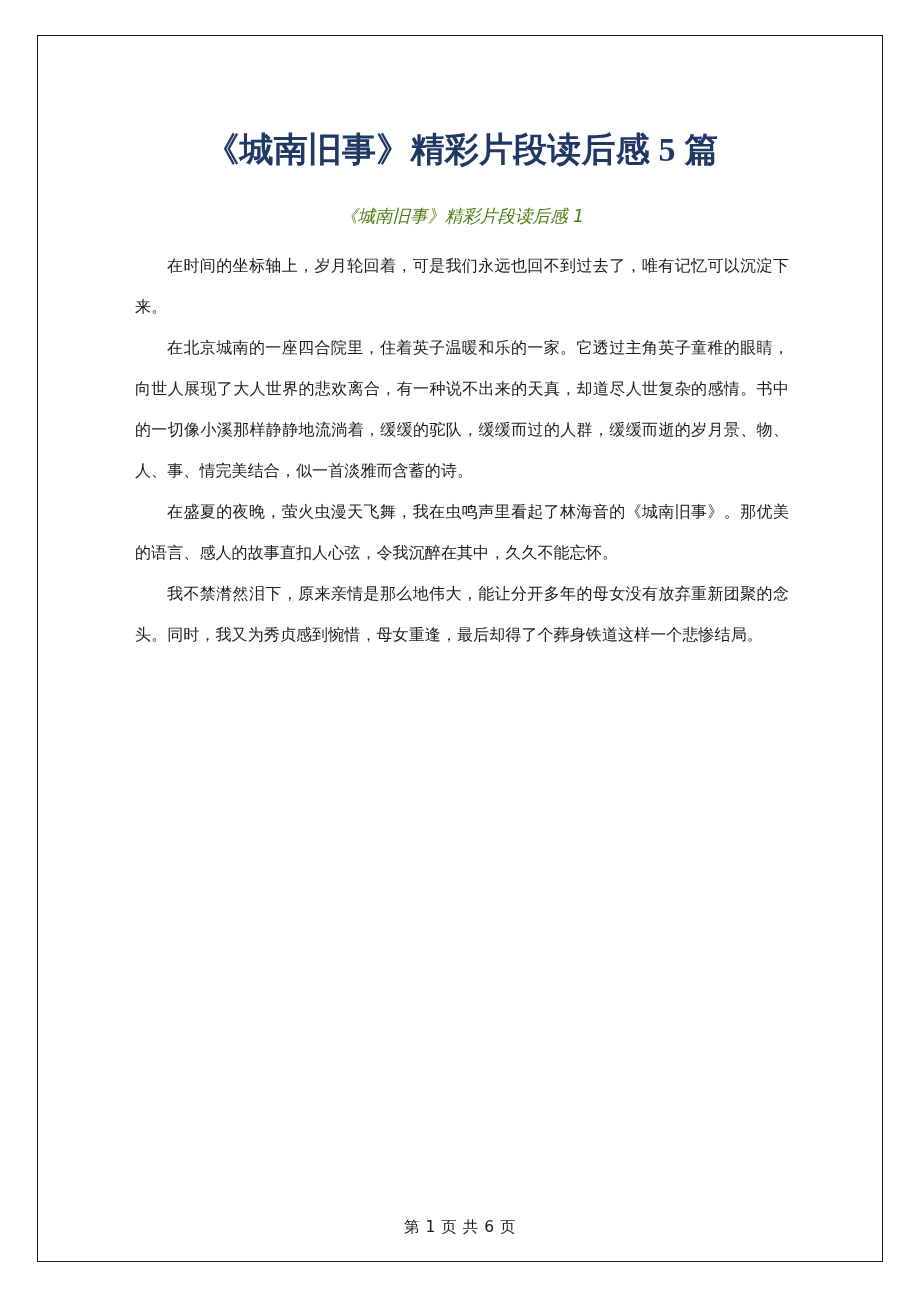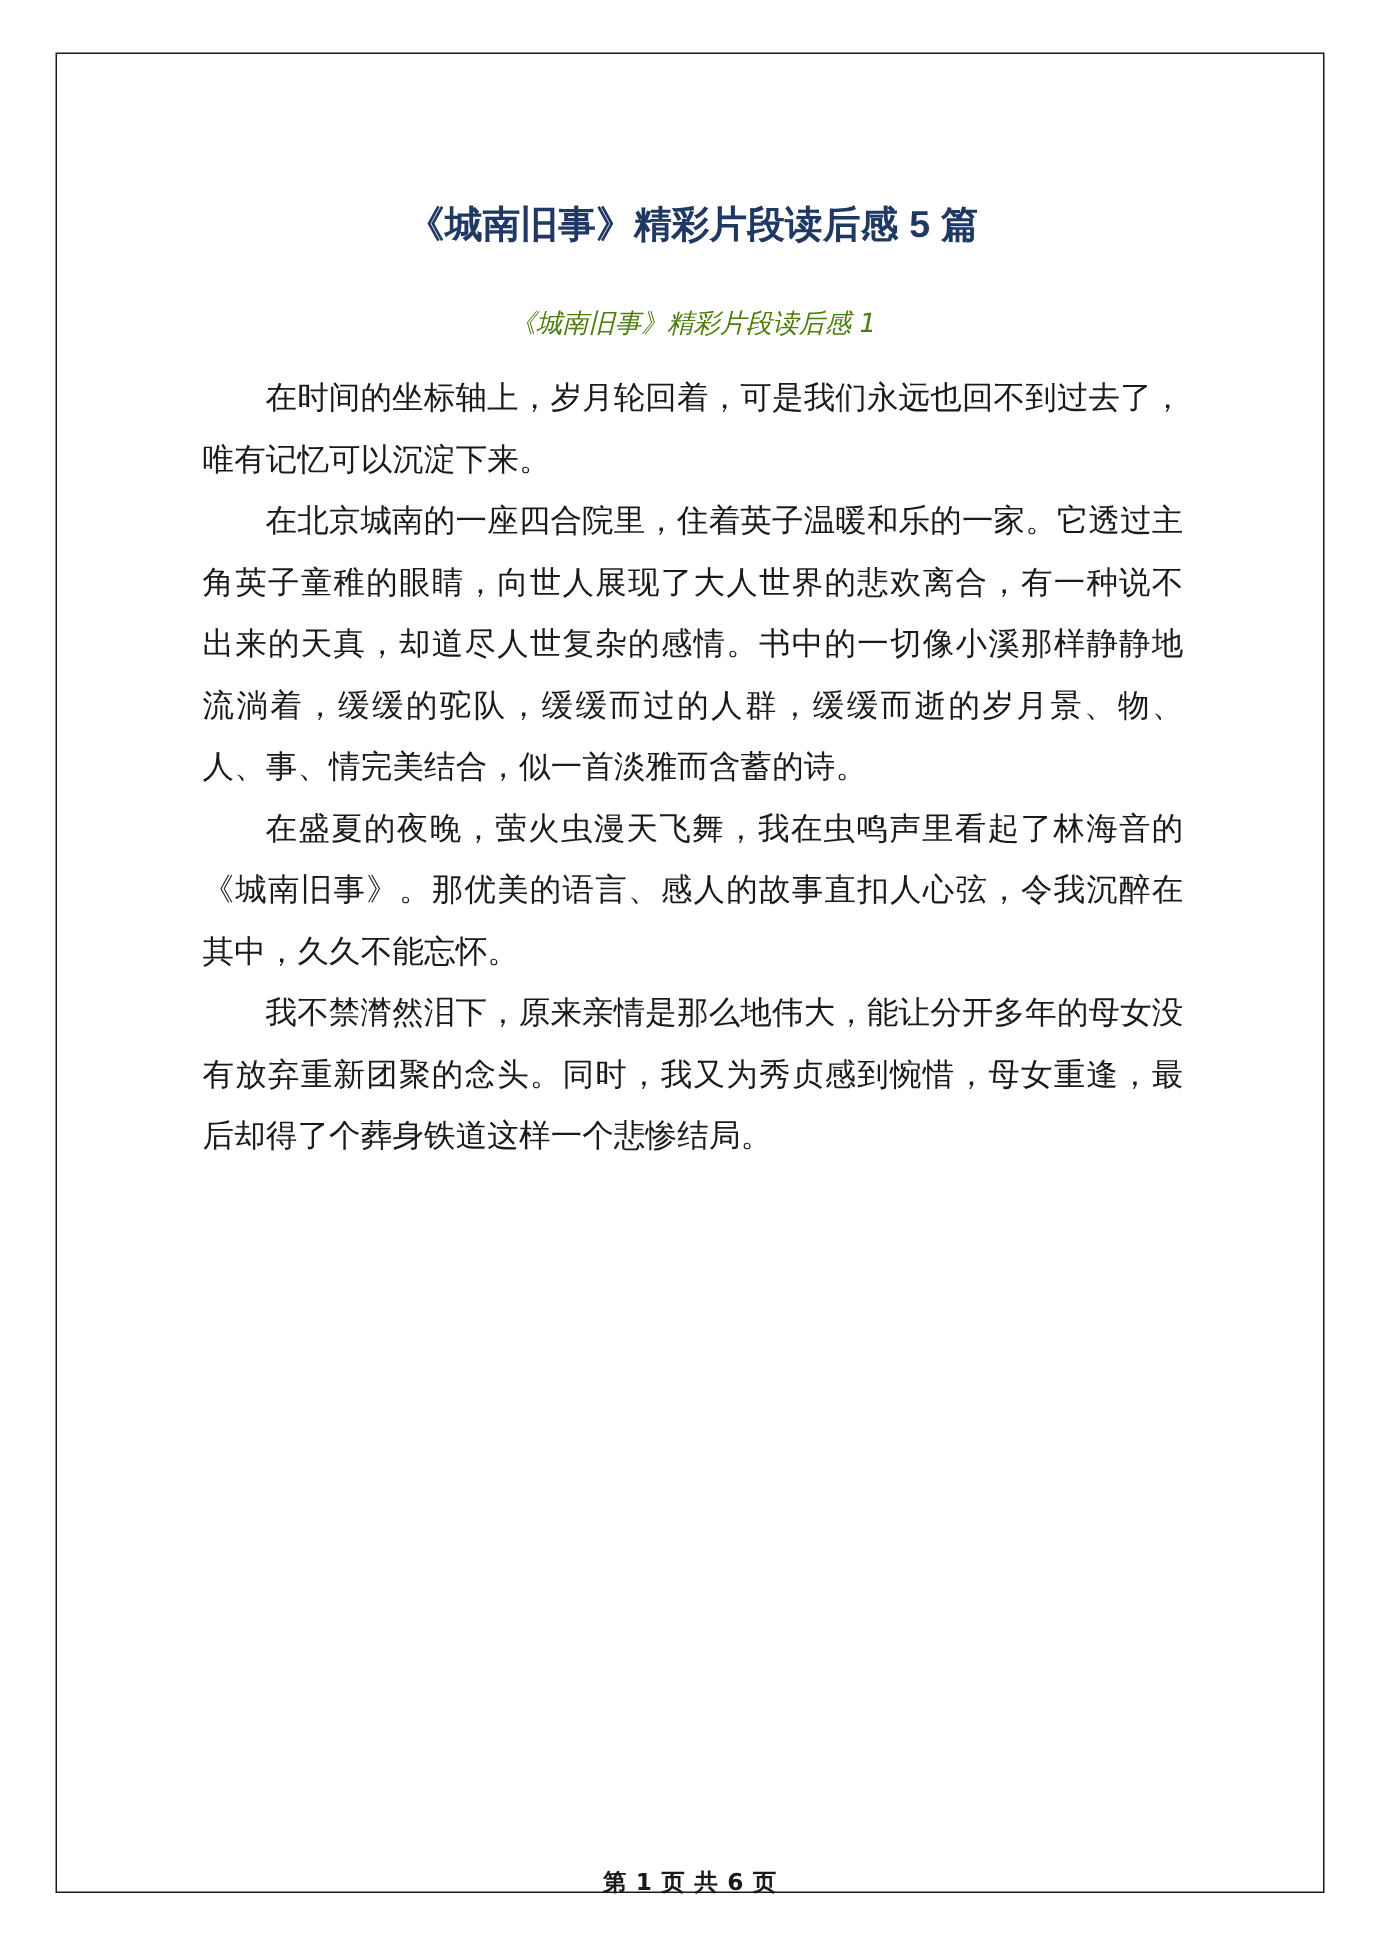--- a/index.html
+++ b/index.html
@@ -35,23 +35,23 @@
   }
 
   .content {
     position: absolute;
     left: 135px;
     top: 35px;
     width: 654px;
   }
 
   .doc-title {
-    font-family: Liberation Sans, sans-serif;
+    font-family: Liberation Serif, serif;
     font-weight: bold;
-    font-size: 25px;
+    font-size: 34px;
     line-height: 34px;
     color: #1F3864;
     text-align: center;
     letter-spacing: 0.2px;
     margin: 0;
     padding-top: 98px;
     white-space: nowrap;
   }
 
   .subtitle {
@@ -62,41 +62,40 @@
     padding-top: 35px;
     text-align: center;
     font-style: italic;
   }
 
   .body-block {
     padding-top: 15px;
   }
 
   p.para {
-    font-size: 21px;
+    font-size: 16px;
     line-height: 41px;
     color: #1a1a1a;
     margin: 0;
     text-indent: 2em;
     text-align: justify;
     text-justify: inter-character;
     word-break: break-all;
     letter-spacing: 0.1px;
   }
 
   .footer {
     position: absolute;
     left: 37px;
-    top: 1245px;
+    top: 1217px;
     width: 846px;
     text-align: center;
     font-size: 15.5px;
     color: #1a1a1a;
     letter-spacing: 0.5px;
-    font-weight: bold;
   }
 </style>
 </head>
 <body>
 
 <div class="page">
 
   <div class="page-frame"></div>
 
   <div class="content">

